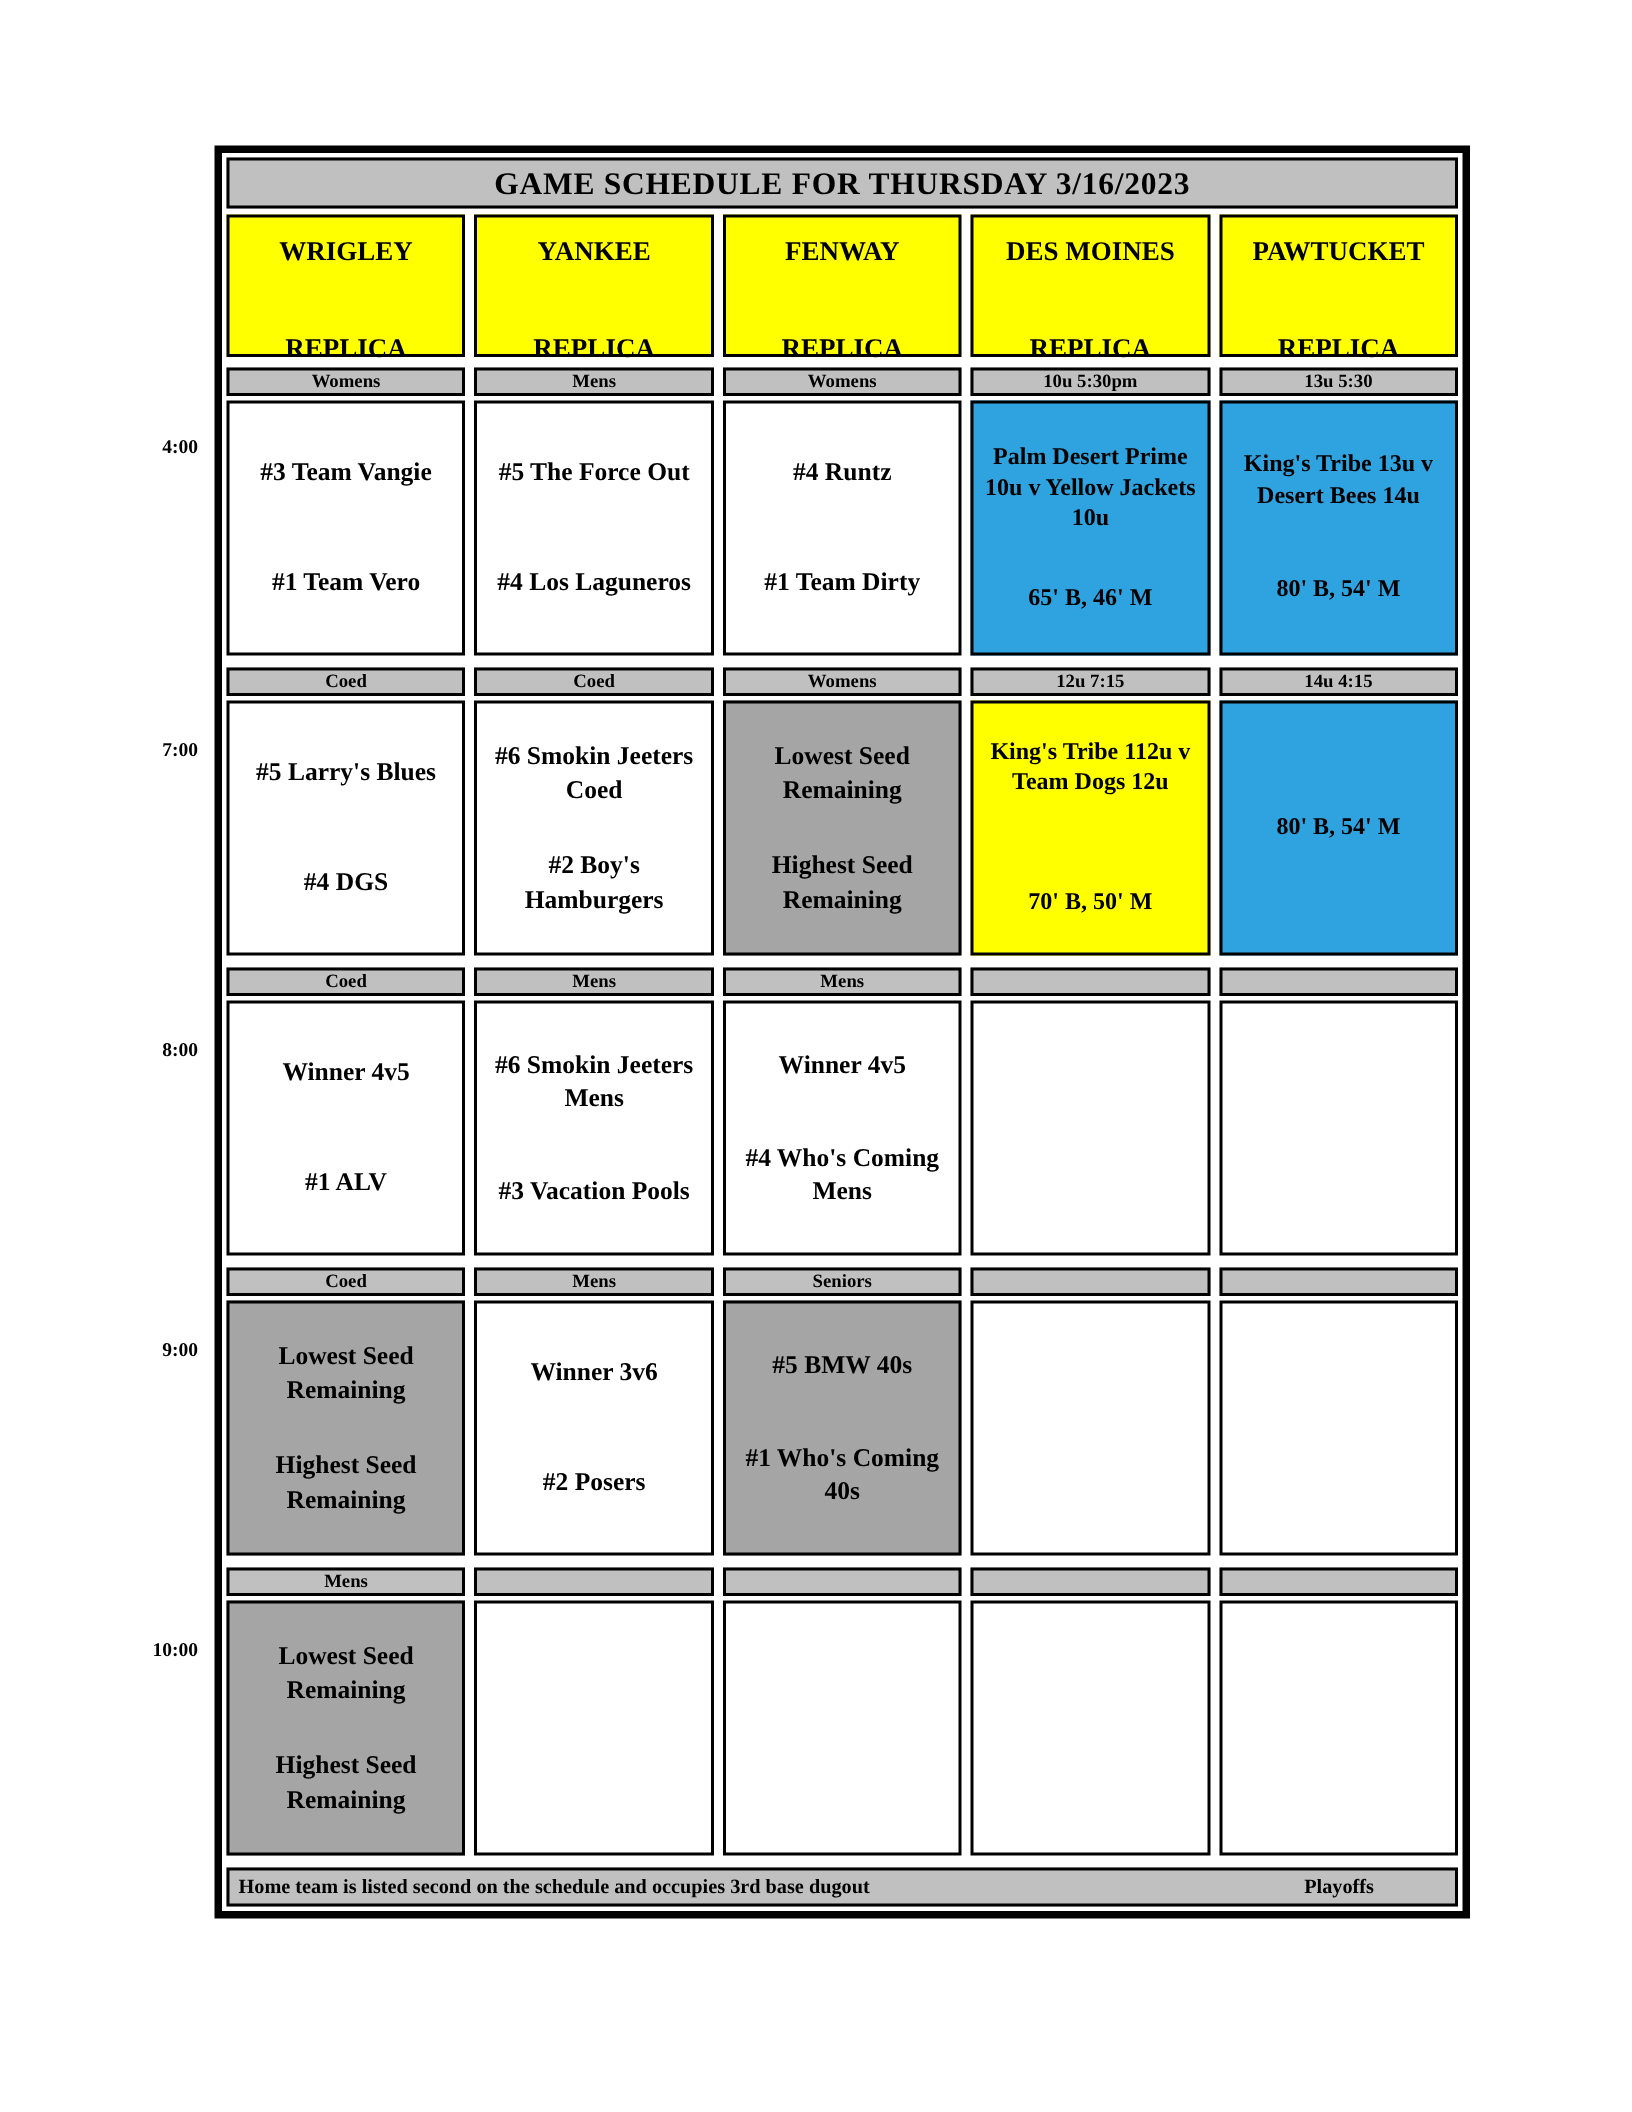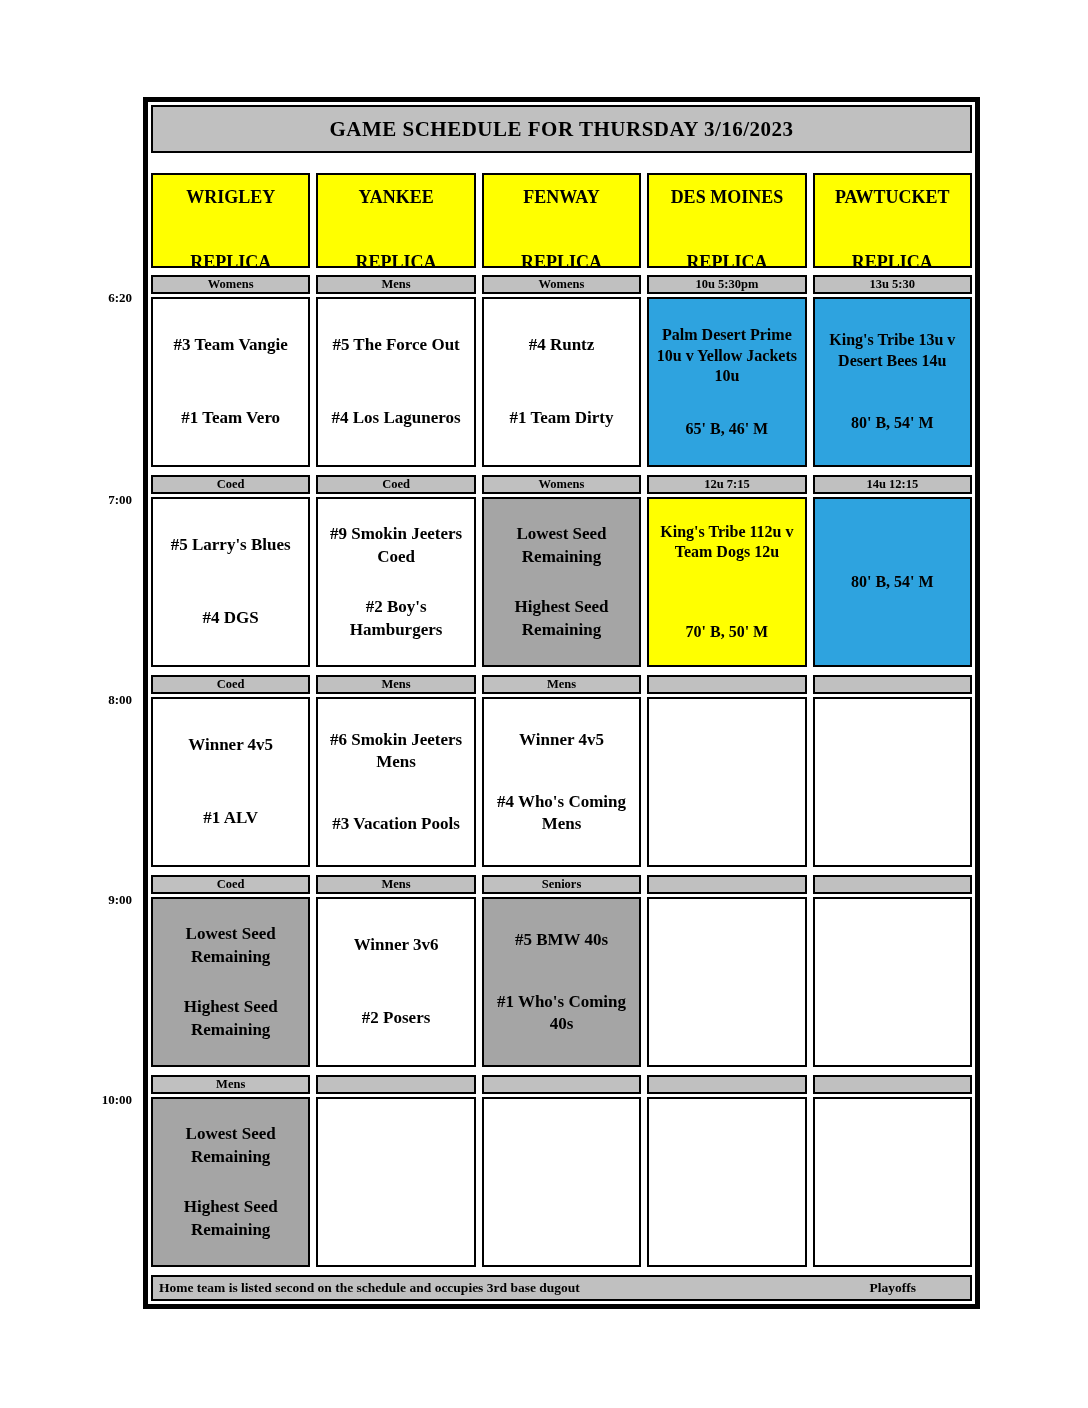--- a/index.html
+++ b/index.html
@@ -17,24 +17,24 @@
   }
   .time-label{
     position:absolute;left:60px;width:72px;text-align:right;
     font-weight:bold;font-size:13px;
   }
   .schedule{
     position:absolute;left:143px;top:97px;width:837px;
     border:5px solid #000;background:#fff;padding:3px;
   }
   .title-bar{
-    height:48px;border:2px solid #000;background:var(--strip);
+    height:34px;border:2px solid #000;background:var(--strip);
     display:flex;align-items:center;justify-content:center;
     font-size:21px;font-weight:bold;letter-spacing:.5px;
-    margin-bottom:20px;
+    margin-bottom:4px;
   }
   .grid-row{display:grid;grid-template-columns:repeat(5,1fr);column-gap:6px;}
   .header-row{margin-bottom:7px;}
   .header-cell{
     height:95px;background:var(--yellow);border:2px solid #000;
     display:flex;flex-direction:column;justify-content:space-around;align-items:center;
     padding:12px 0;font-weight:bold;font-size:18px;text-align:center;gap:44px;
   }
   .strip-row{margin-bottom:3px;}
   .strip{
@@ -56,21 +56,21 @@
   .footer-bar{
     height:26px;border:2px solid #000;background:var(--strip);
     display:flex;align-items:center;justify-content:space-between;
     font-weight:bold;font-size:13.5px;padding:10px 6px;
   }
   .footer-bar .playoffs{margin-right:48px;}
 </style>
 </head>
 <body>
 
-<div class="time-label" style="top:290px">6:20</div>
+<div class="time-label" style="top:290px">4:00</div>
 <div class="time-label" style="top:492px">7:00</div>
 <div class="time-label" style="top:692px">8:00</div>
 <div class="time-label" style="top:892px">9:00</div>
 <div class="time-label" style="top:1092px">10:00</div>
 
 <div class="schedule">
 
   <div class="title-bar">GAME SCHEDULE FOR THURSDAY 3/16/2023</div>
 
   <div class="grid-row header-row">
@@ -124,29 +124,29 @@
       <span class="team">King's Tribe 13u v Desert Bees 14u</span>
       <span class="team">80' B, 54' M</span>
     </div>
   </div>
 
   <div class="grid-row strip-row">
     <div class="strip">Coed</div>
     <div class="strip">Coed</div>
     <div class="strip">Womens</div>
     <div class="strip">12u 7:15</div>
-    <div class="strip">14u 12:15</div>
+    <div class="strip">14u 4:15</div>
   </div>
   <div class="grid-row content-row">
     <div class="cell">
       <span class="team">#5 Larry's Blues</span>
       <span class="team">#4 DGS</span>
     </div>
     <div class="cell">
-      <span class="team">#9 Smokin Jeeters Coed</span>
+      <span class="team">#6 Smokin Jeeters Coed</span>
       <span class="team">#2 Boy's Hamburgers</span>
     </div>
     <div class="cell gray">
       <span class="team">Lowest Seed Remaining</span>
       <span class="team">Highest Seed Remaining</span>
     </div>
     <div class="cell yellow">
       <span class="team">King's Tribe 112u v Team Dogs 12u</span>
       <span class="team">70' B, 50' M</span>
     </div>

